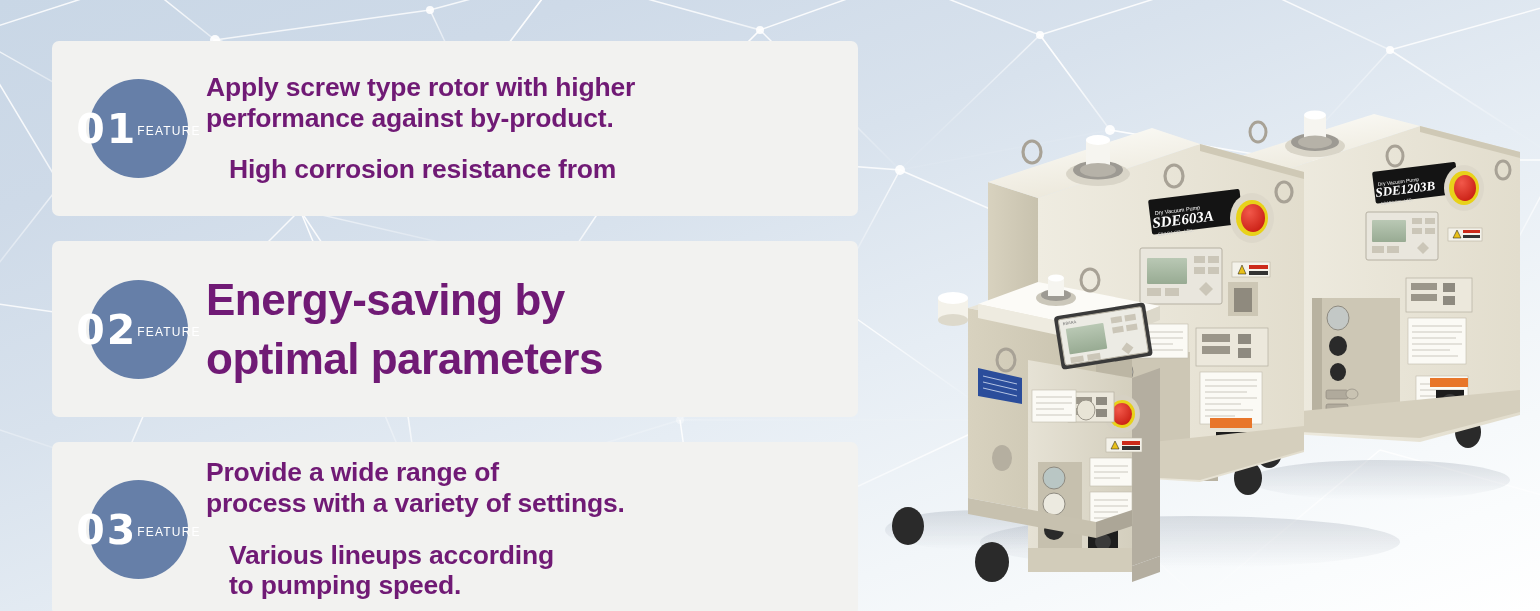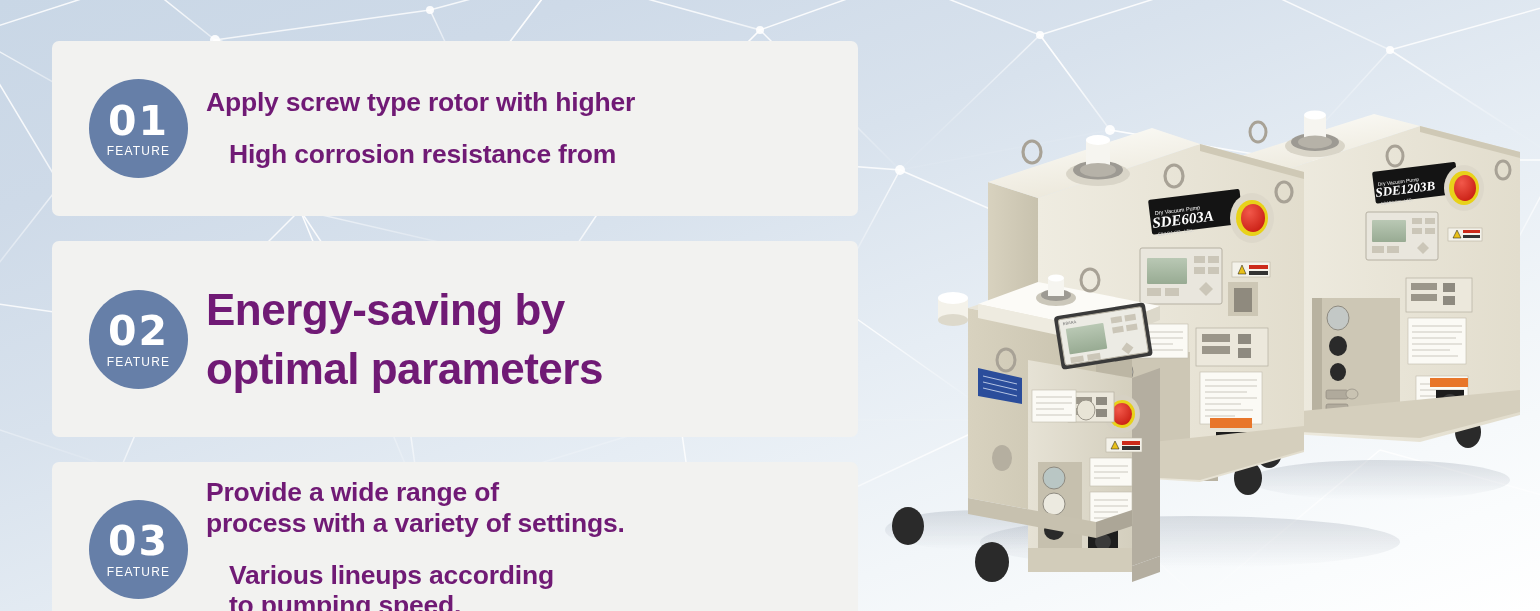--- a/index.html
+++ b/index.html
@@ -33,30 +33,30 @@
   }
   .feature-card{
     background:#f2f2f0;
     border-radius:7px;
     position:relative;
     margin-bottom:25px;
     display:flex;
     align-items:center;
   }
   .feature-card.c1{ height:175px; }
-  .feature-card.c2{ height:196px; }
+  .feature-card.c2{ height:176px; }
   .feature-card.c3{ height:174px; }
 
   .badge{
     width:99px; height:99px;
     border-radius:50%;
     background:#667fa8;
     flex:0 0 99px;
     margin-left:37px;
-    display:flex; flex-direction:column;
+    display:flex; flex-direction:row;
     align-items:center; justify-content:center;
     color:#ffffff;
     line-height:1;
   }
   .badge-num{
     font-size:41px;
     font-weight:bold;
     letter-spacing:2px;
     font-family:"DejaVu Sans", sans-serif;
     line-height:0.95;
@@ -164,20 +164,21 @@
 <div id="features">
 
   <div class="feature-card c1">
     <div class="badge">
       <span class="badge-num">01</span>
       <span class="badge-label">FEATURE</span>
     </div>
     <div class="feature-text">
       <p class="para">
         <span class="ftline">Apply screw type rotor with higher</span><br>
+        <span class="ftline">performance against by-product.</span>
       </p>
       <p class="para">
         <span class="ftline">High corrosion resistance from</span><br>
       </p>
     </div>
   </div>
 
   <div class="feature-card c2">
     <div class="badge">
       <span class="badge-num">02</span>

